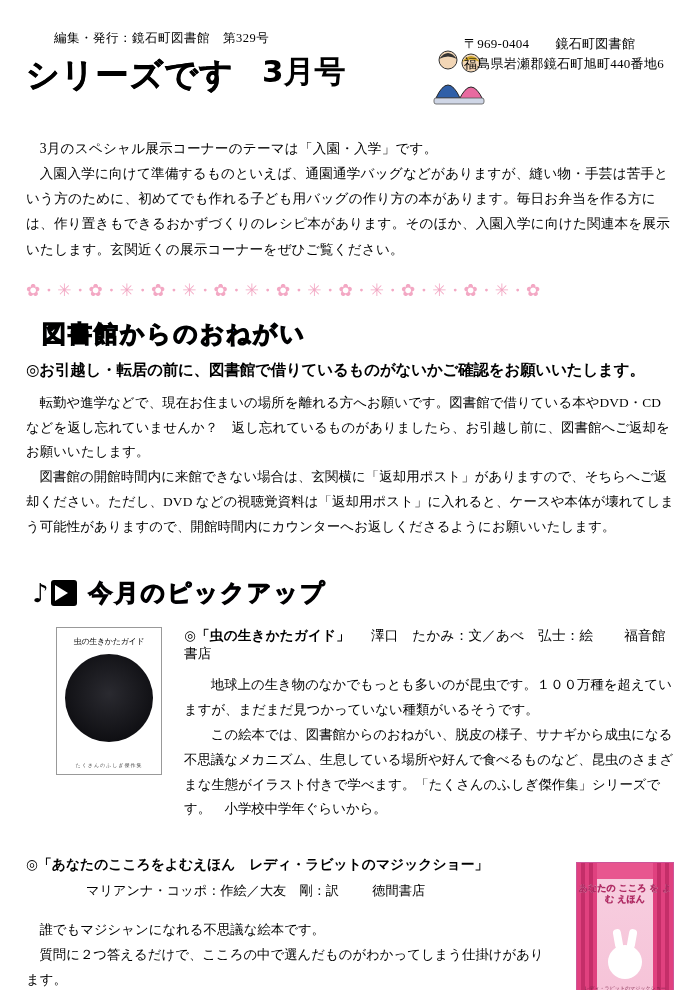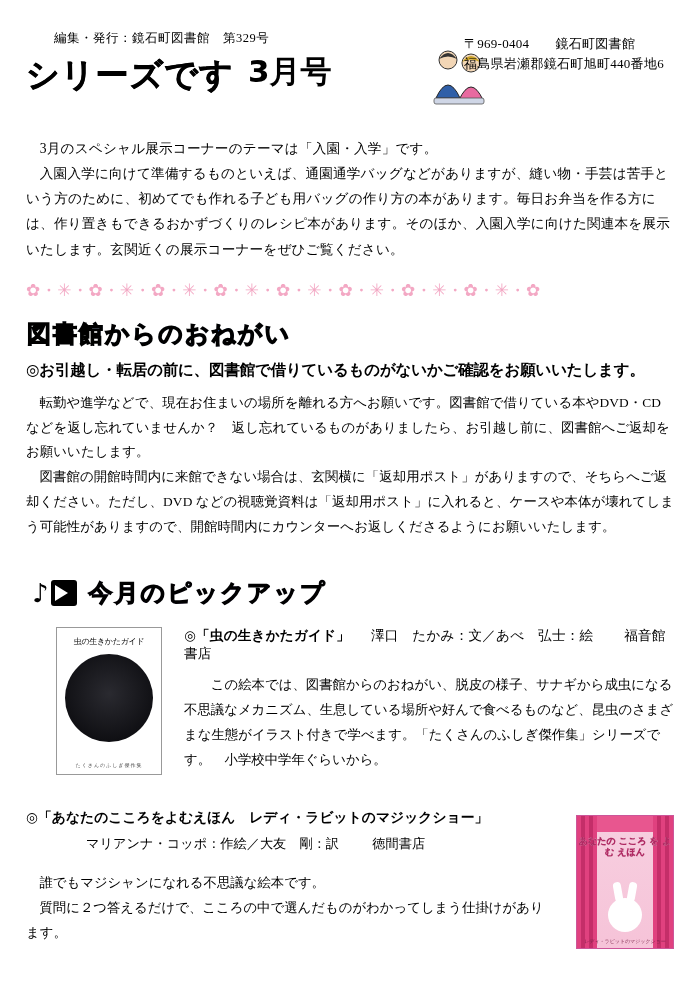--- a/index.html
+++ b/index.html
@@ -44,21 +44,21 @@
     font-weight: bold;
     letter-spacing: 1px;
     -webkit-text-stroke: 0.6px #000;
     line-height: 1.05;
     white-space: nowrap;
   }
   .month-title {
     font-family: "DejaVu Sans", sans-serif;
     font-size: 31px;
     font-weight: bold;
-    margin-left: 14px;
+    margin-left: 28px;
     letter-spacing: 0px;
     white-space: nowrap;
   }
 
   
   .info-block {
     position: absolute;
     right: 10px;
     top: 4px;
     text-align: center;
@@ -102,21 +102,21 @@
   }
 
   
   .sec-heading {
     font-family: "DejaVu Sans", sans-serif;
     font-size: 24px;
     font-weight: bold;
     color: #3b82f6;
     -webkit-text-stroke: 1.2px #000;
     letter-spacing: 2px;
-    margin: 6px 0 10px 1px;
+    margin: 6px 0 10px 16px;
   }
 
   .notice-lead {
     font-family: "DejaVu Sans", sans-serif;
     font-size: 15.5px;
     font-weight: bold;
     letter-spacing: -0.2px;
     margin: 4px 0 10px 0;
   }
   .body-text {
@@ -372,20 +372,21 @@
       <div class="c1-circle"></div>
       <div class="c1-foot">たくさんのふしぎ傑作集</div>
     </div>
     <div class="book1-text">
       <div class="book-line">
         <span>◎「虫の生きかたガイド」</span>
         <span class="author">澤口　たかみ：文／あべ　弘士：絵</span>
         <span class="pub">福音館書店</span>
       </div>
       <div class="book-desc">
+        <p>　　地球上の生き物のなかでもっとも多いのが昆虫です。１００万種を超えていますが、まだまだ見つかっていない種類がいるそうです。</p>
         <p>　　この絵本では、図書館からのおねがい、脱皮の様子、サナギから成虫になる不思議なメカニズム、生息している場所や好んで食べるものなど、昆虫のさまざまな生態がイラスト付きで学べます。「たくさんのふしぎ傑作集」シリーズです。　小学校中学年ぐらいから。</p>
       </div>
     </div>
   </div>
 
   <div class="book2">
     <div class="book2-head">◎「あなたのこころをよむえほん　レディ・ラビットのマジックショー」</div>
     <div class="book2-sub">
       <span>マリアンナ・コッポ：作絵／大友　剛：訳</span>
       <span class="pub">徳間書店</span>

